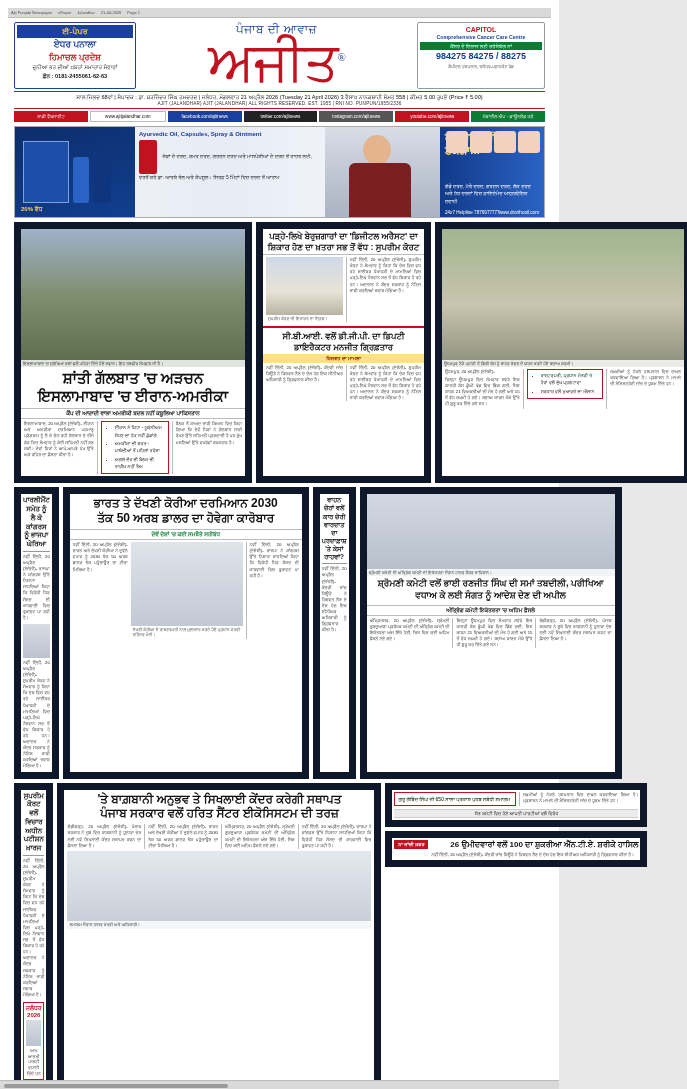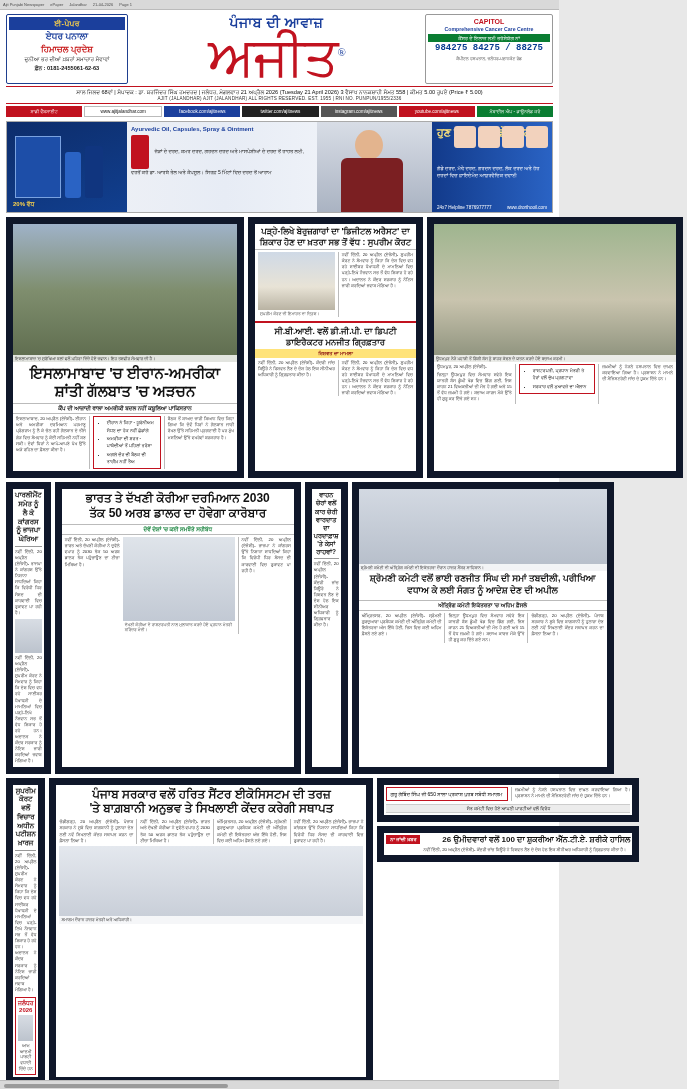--- a/index.html
+++ b/index.html
@@ -7,21 +7,21 @@
   body {
     width: 687px; height: 1089px;
     background: #e8e8e8;
     font-family: "Liberation Sans", sans-serif;
     overflow: hidden;
   }
   .page {
     position: relative;
     width: 559px; height: 1089px;
     background: #ffffff;
-    padding: 0;
+    padding: 8px;
   }
   
   .topstrip {
     height: 10px; background: #d9d9d9; border-bottom: 1px solid #bbb;
     font-size: 4px; color:#333; display:flex; align-items:center; gap:6px; padding:0 3px;
     white-space: nowrap; overflow:hidden;
   }
   .topstrip .tsitem { opacity:.85; }
   
   .masthead {
@@ -35,35 +35,35 @@
     background:#1b3f9c; color:#ffd54a; font-size:7.5px; font-weight:bold;
     padding:1.5px 0; letter-spacing:.3px;
   }
   .mast-left .red-band {
     color:#c81b1b; font-size:8.5px; font-weight:bold; margin-top:2px;
   }
   .mast-left .sub { font-size:5.6px; color:#222; line-height:1.35; margin-top:1px;}
   .mast-left .phone { font-size:5.6px; color:#111; margin-top:1px; font-weight:bold;}
   .mast-center { flex:1; text-align:center; }
   .mast-center .tagline {
-    font-size:14px; color:#1b3f9c; font-weight:bold; letter-spacing:.5px;
+    font-size:12px; color:#1b3f9c; font-weight:normal; letter-spacing:.5px;
   }
   .mast-center .logo {
     font-size: 54px; line-height: .98; color:#c1121f; font-weight:normal;
     font-family:"Liberation Serif", serif; letter-spacing:-1px;
   }
   .mast-center .logo sup { font-size:11px; color:#1b3f9c; vertical-align:super;}
   .mast-right {
     width: 128px; border:1px solid #999; border-radius:2px; padding:2px;
     font-size:5px; text-align:center; line-height:1.3; background:#fff;
   }
   .mast-right .cap-logo{ color:#c1121f; font-weight:bold; font-size:7px;}
   .mast-right .cap-sub{ color:#1b3f9c; font-weight:bold; font-size:5.2px;}
   .mast-right .cap-green{ background:#0a7d32; color:#fff; font-size:5px; padding:1px 0; margin-top:1px;}
-  .mast-right .cap-phone{ color:#0a3d91; font-weight:bold; font-size:9px; margin-top:1px;font-family:Liberation Mono, monospace;}
+  .mast-right .cap-phone{ color:#0a3d91; font-weight:bold; font-size:9px; margin-top:1px;}
   .mast-right .cap-addr{ font-size:4.3px; color:#333; margin-top:1px;}
   
   .datebar {
     margin: 2px 6px 0 6px; border-top:1px solid #c1121f; border-bottom:1px solid #c1121f;
     font-size:5.6px; text-align:center; padding:1.5px 0; color:#111;
   }
   .datebar .eng { font-size:4.6px; color:#333; letter-spacing:.2px;}
   
   .socialbar {
     margin: 2px 6px 0 6px; display:flex; align-items:stretch; gap:2px;
@@ -223,22 +223,22 @@
 
   <div class="content">
 
     <div class="row">
 
       <div class="col bx" style="width:238px;">
         <div class="photo ph-army" style="height:138px;">
           <div class="cap">ਇਸਲਾਮਾਬਾਦ 'ਚ ਸੁਰੱਖਿਆ ਬਲਾਂ ਵਲੋਂ ਪਹਿਰਾ ਦਿੰਦੇ ਹੋਏ ਜਵਾਨ। ਇਹ ਤਸਵੀਰ ਸੋਮਵਾਰ ਦੀ ਹੈ।</div>
         </div>
         <div class="hl-box">
+          <div class="hl1">ਸ਼ਾਂਤੀ ਗੱਲਬਾਤ 'ਚ ਅੜਚਨ</div>
           <div class="hl1">ਇਸਲਾਮਾਬਾਦ 'ਚ ਈਰਾਨ-ਅਮਰੀਕਾ</div>
-          <div class="hl1">ਸ਼ਾਂਤੀ ਗੱਲਬਾਤ 'ਚ ਅੜਚਨ</div>
         </div>
         <div class="subhead">ਕੈਂਪ ਦੀ ਆਜ਼ਾਦੀ ਵਾਲਾ ਅਮਰੀਕੀ ਬਦਲ ਨਹੀਂ ਕਬੂਲਿਆ ਪਾਕਿਸਤਾਨ</div>
         <div style="display:flex;gap:3px;padding:0 3px 2px 3px;">
           <div class="txt" style="width:76px;">ਇਸਲਾਮਾਬਾਦ, 20 ਅਪ੍ਰੈਲ (ਏਜੰਸੀ)- ਈਰਾਨ ਅਤੇ ਅਮਰੀਕਾ ਦਰਮਿਆਨ ਪਰਮਾਣੂ ਪ੍ਰੋਗਰਾਮ ਨੂੰ ਲੈ ਕੇ ਚੱਲ ਰਹੀ ਗੱਲਬਾਤ ਦੇ ਤੀਜੇ ਗੇੜ ਵਿਚ ਸੋਮਵਾਰ ਨੂੰ ਕੋਈ ਸਹਿਮਤੀ ਨਹੀਂ ਬਣ ਸਕੀ। ਦੋਵਾਂ ਧਿਰਾਂ ਨੇ ਆਪੋ-ਆਪਣੇ ਪੱਖ ਉੱਤੇ ਅੜੇ ਰਹਿਣ ਦਾ ਫ਼ੈਸਲਾ ਕੀਤਾ ਹੈ।</div>
           <div class="colrule" style="width:78px;padding-left:3px;">
             <div class="bulletbox">
               <ul>
                 <li>ਈਰਾਨ ਨੇ ਕਿਹਾ - ਯੂਰੇਨੀਅਮ ਸੋਧਣ ਦਾ ਹੱਕ ਨਹੀਂ ਛੱਡਾਂਗੇ</li>
                 <li>ਅਮਰੀਕਾ ਦੀ ਸ਼ਰਤ - ਪਾਬੰਦੀਆਂ ਤੋਂ ਪਹਿਲਾਂ ਭਰੋਸਾ</li>
                 <li>ਅਗਲੇ ਦੌਰ ਦੀ ਬੈਠਕ ਦੀ ਤਾਰੀਖ਼ ਨਹੀਂ ਤੈਅ</li>
@@ -344,22 +344,22 @@
         <div class="adbox" style="margin-top:4px;">
           <div class="t">ਜਲੰਧਰ 2026</div>
           <div class="photo ph-small" style="height:26px;margin:2px 0;"></div>
           <div class="s">ਆਮ ਆਦਮੀ ਪਾਰਟੀ</div>
           <div class="s">ਵਧਾਈ ਦਿੰਦੇ ਹਨ</div>
         </div>
       </div>
 
       <div class="col bx" style="width:324px;">
         <div class="hl-box">
+          <div class="hl2">'ਤੇ ਬਾਗ਼ਬਾਨੀ ਅਨੁਭਵ ਤੇ ਸਿਖਲਾਈ ਕੇਂਦਰ ਕਰੇਗੀ ਸਥਾਪਤ</div>
           <div class="hl2">ਪੰਜਾਬ ਸਰਕਾਰ ਵਲੋਂ ਹਰਿਤ ਸੈਂਟਰ ਈਕੋਸਿਸਟਮ ਦੀ ਤਰਜ਼</div>
-          <div class="hl2">'ਤੇ ਬਾਗ਼ਬਾਨੀ ਅਨੁਭਵ ਤੇ ਸਿਖਲਾਈ ਕੇਂਦਰ ਕਰੇਗੀ ਸਥਾਪਤ</div>
         </div>
         <div style="display:flex;gap:3px;padding:2px 3px;">
           <div class="txt" style="width:74px;">ਚੰਡੀਗੜ੍ਹ, 20 ਅਪ੍ਰੈਲ (ਏਜੰਸੀ)- ਪੰਜਾਬ ਸਰਕਾਰ ਨੇ ਸੂਬੇ ਵਿਚ ਬਾਗ਼ਬਾਨੀ ਨੂੰ ਹੁਲਾਰਾ ਦੇਣ ਲਈ ਨਵੇਂ ਸਿਖਲਾਈ ਕੇਂਦਰ ਸਥਾਪਤ ਕਰਨ ਦਾ ਫ਼ੈਸਲਾ ਲਿਆ ਹੈ।</div>
           <div class="txt colrule" style="width:74px;padding-left:3px;">ਨਵੀਂ ਦਿੱਲੀ, 20 ਅਪ੍ਰੈਲ (ਏਜੰਸੀ)- ਭਾਰਤ ਅਤੇ ਦੱਖਣੀ ਕੋਰੀਆ ਨੇ ਦੁਵੱਲੇ ਵਪਾਰ ਨੂੰ 2030 ਤੱਕ 50 ਅਰਬ ਡਾਲਰ ਤੱਕ ਪਹੁੰਚਾਉਣ ਦਾ ਟੀਚਾ ਮਿਥਿਆ ਹੈ।</div>
           <div class="txt colrule" style="width:74px;padding-left:3px;">ਅੰਮ੍ਰਿਤਸਰ, 20 ਅਪ੍ਰੈਲ (ਏਜੰਸੀ)- ਸ਼੍ਰੋਮਣੀ ਗੁਰਦੁਆਰਾ ਪ੍ਰਬੰਧਕ ਕਮੇਟੀ ਦੀ ਅੰਤ੍ਰਿੰਗ ਕਮੇਟੀ ਦੀ ਇਕੱਤਰਤਾ ਅੱਜ ਇੱਥੇ ਹੋਈ, ਜਿਸ ਵਿਚ ਕਈ ਅਹਿਮ ਫ਼ੈਸਲੇ ਲਏ ਗਏ।</div>
           <div class="txt colrule" style="width:74px;padding-left:3px;">ਨਵੀਂ ਦਿੱਲੀ, 20 ਅਪ੍ਰੈਲ (ਏਜੰਸੀ)- ਭਾਜਪਾ ਨੇ ਕਾਂਗਰਸ ਉੱਤੇ ਨਿਸ਼ਾਨਾ ਸਾਧਦਿਆਂ ਕਿਹਾ ਕਿ ਵਿਰੋਧੀ ਧਿਰ ਸੰਸਦ ਦੀ ਕਾਰਵਾਈ ਵਿਚ ਰੁਕਾਵਟ ਪਾ ਰਹੀ ਹੈ।</div>
         </div>
         <div class="photo ph-flags" style="height:78px;margin:0 3px;">
           <div class="cap">ਸਮਾਗਮ ਦੌਰਾਨ ਹਾਜ਼ਰ ਮੰਤਰੀ ਅਤੇ ਅਧਿਕਾਰੀ।</div>
         </div>

